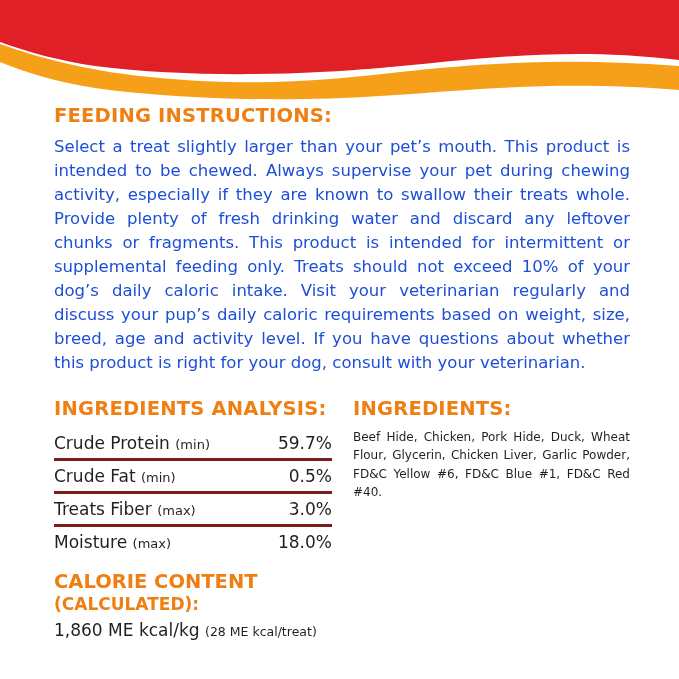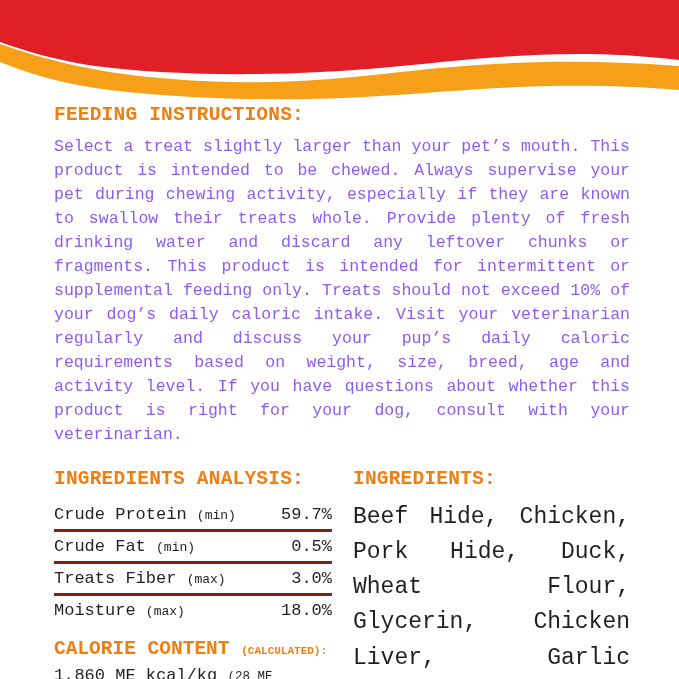--- a/index.html
+++ b/index.html
@@ -12,21 +12,20 @@
     background: #ffffff;
     font-family: "DejaVu Sans", sans-serif;
     color: #231f20;
     overflow: hidden;
   }
   .page {
     position: relative;
     width: 679px;
     height: 596px;
     box-sizing: border-box;
-    font-family: Liberation Mono, monospace;
   }
 
   
   .swoosh {
     position: absolute;
     top: 0;
     left: 0;
     width: 679px;
     height: 110px;
   }
@@ -45,21 +44,21 @@
     font-weight: bold;
     letter-spacing: 0.2px;
     margin: 0 0 9px 0;
     line-height: 1.1;
   }
 
   .body-text {
     font-size: 16.5px;
     line-height: 1.45;
     text-align: justify;
-    color: #8b5cf6;
+    color: #1d4ed8;
     margin: 0;
   }
 
   
   .columns {
     display: flex;
     margin-top: 23px;
   }
   .col-left {
     width: 278px;
@@ -95,32 +94,32 @@
   }
 
   .calorie-title {
     color: #f07f13;
     font-size: 19.5px;
     font-weight: bold;
     margin: 14px 0 6px 0;
     line-height: 1.1;
   }
   .calorie-title .calc {
-    font-size: 11px;
+    font-size: 17px;
     font-weight: bold;
   }
   .calorie-value {
     font-size: 17px;
   }
   .calorie-value .per {
     font-size: 12.5px;
   }
 
   .ingredients-text {
-    font-size: 23px;
+    font-size: 12px;
     line-height: 1.53;
     text-align: justify;
     margin: 2px 0 0 0;
   }
 </style>
 </head>
 <body>
 
 <div class="page">
 

